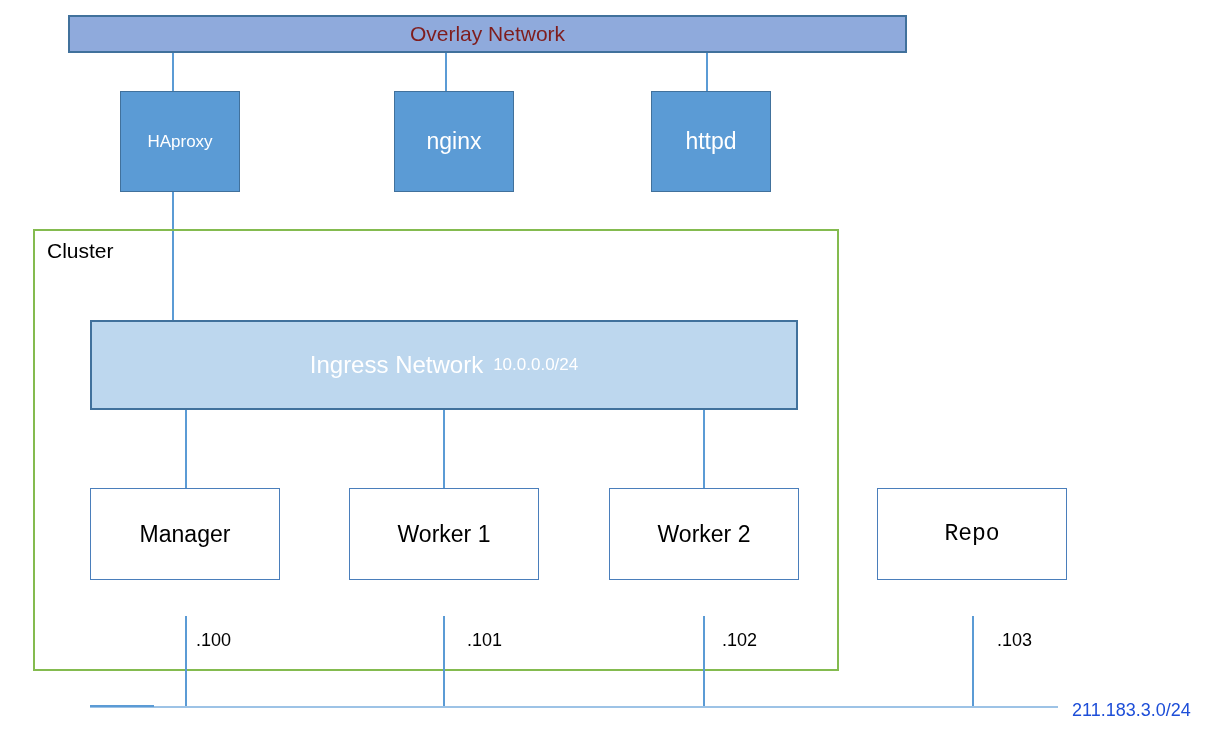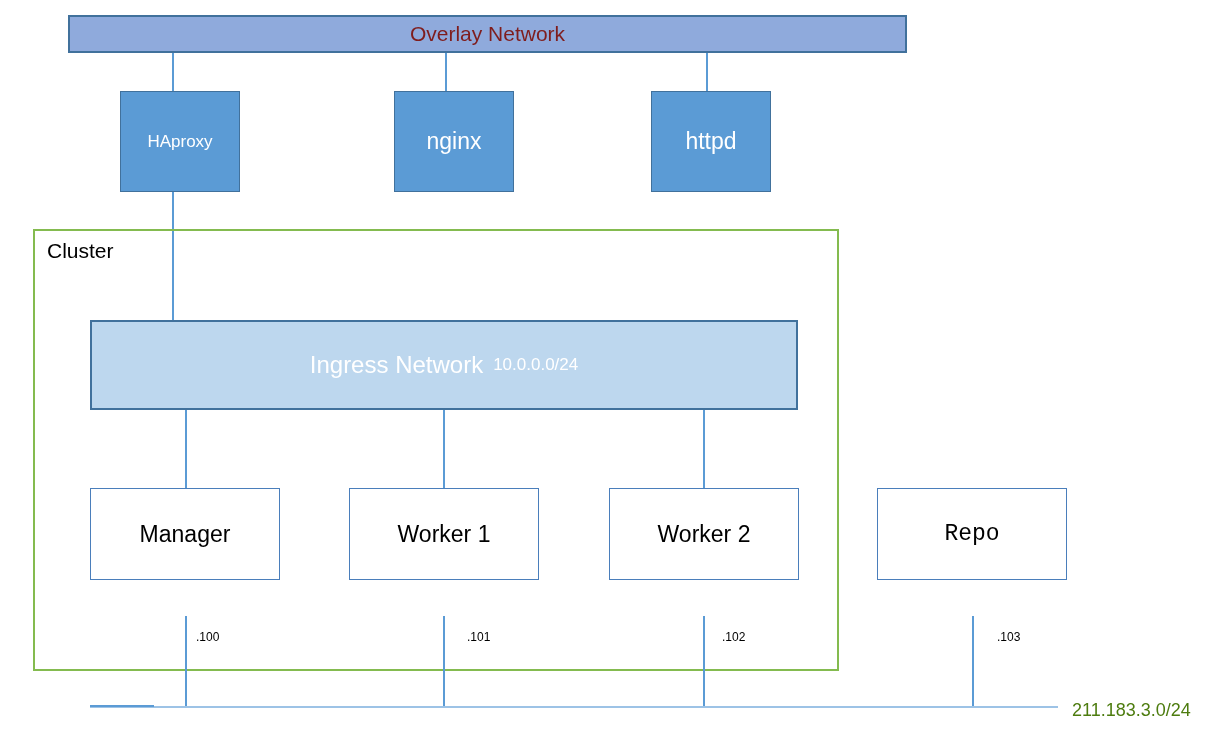--- a/index.html
+++ b/index.html
@@ -76,30 +76,30 @@
   }
   .hline {
     position: absolute; height: 2px;
   }
   .net-line-light { background: var(--net-line-light, #9DC3E6); }
   .net-line-dark  { background: var(--connector, #5B9BD5); }
 
   
   .ip-label {
     position: absolute; top: 630px;
-    color: #000000; font-size: 12px;
+    color: #000000; font-size: 18px;
   }
   .ip-100 { left: 196px; }
   .ip-101 { left: 467px; text-align: center; }
   .ip-102 { left: 722px; }
   .ip-103 { left: 997px; }
 
   .external-net-label {
     position: absolute; left: 1072px; top: 700px;
-    color: #4d7c0f; font-size: 18px;
+    color: #1d4ed8; font-size: 18px;
   }
 </style>
 </head>
 <body>
 
 <div class="canvas">
 
   <div class="overlay-bar">
     <span>Overlay Network</span>
   </div>

